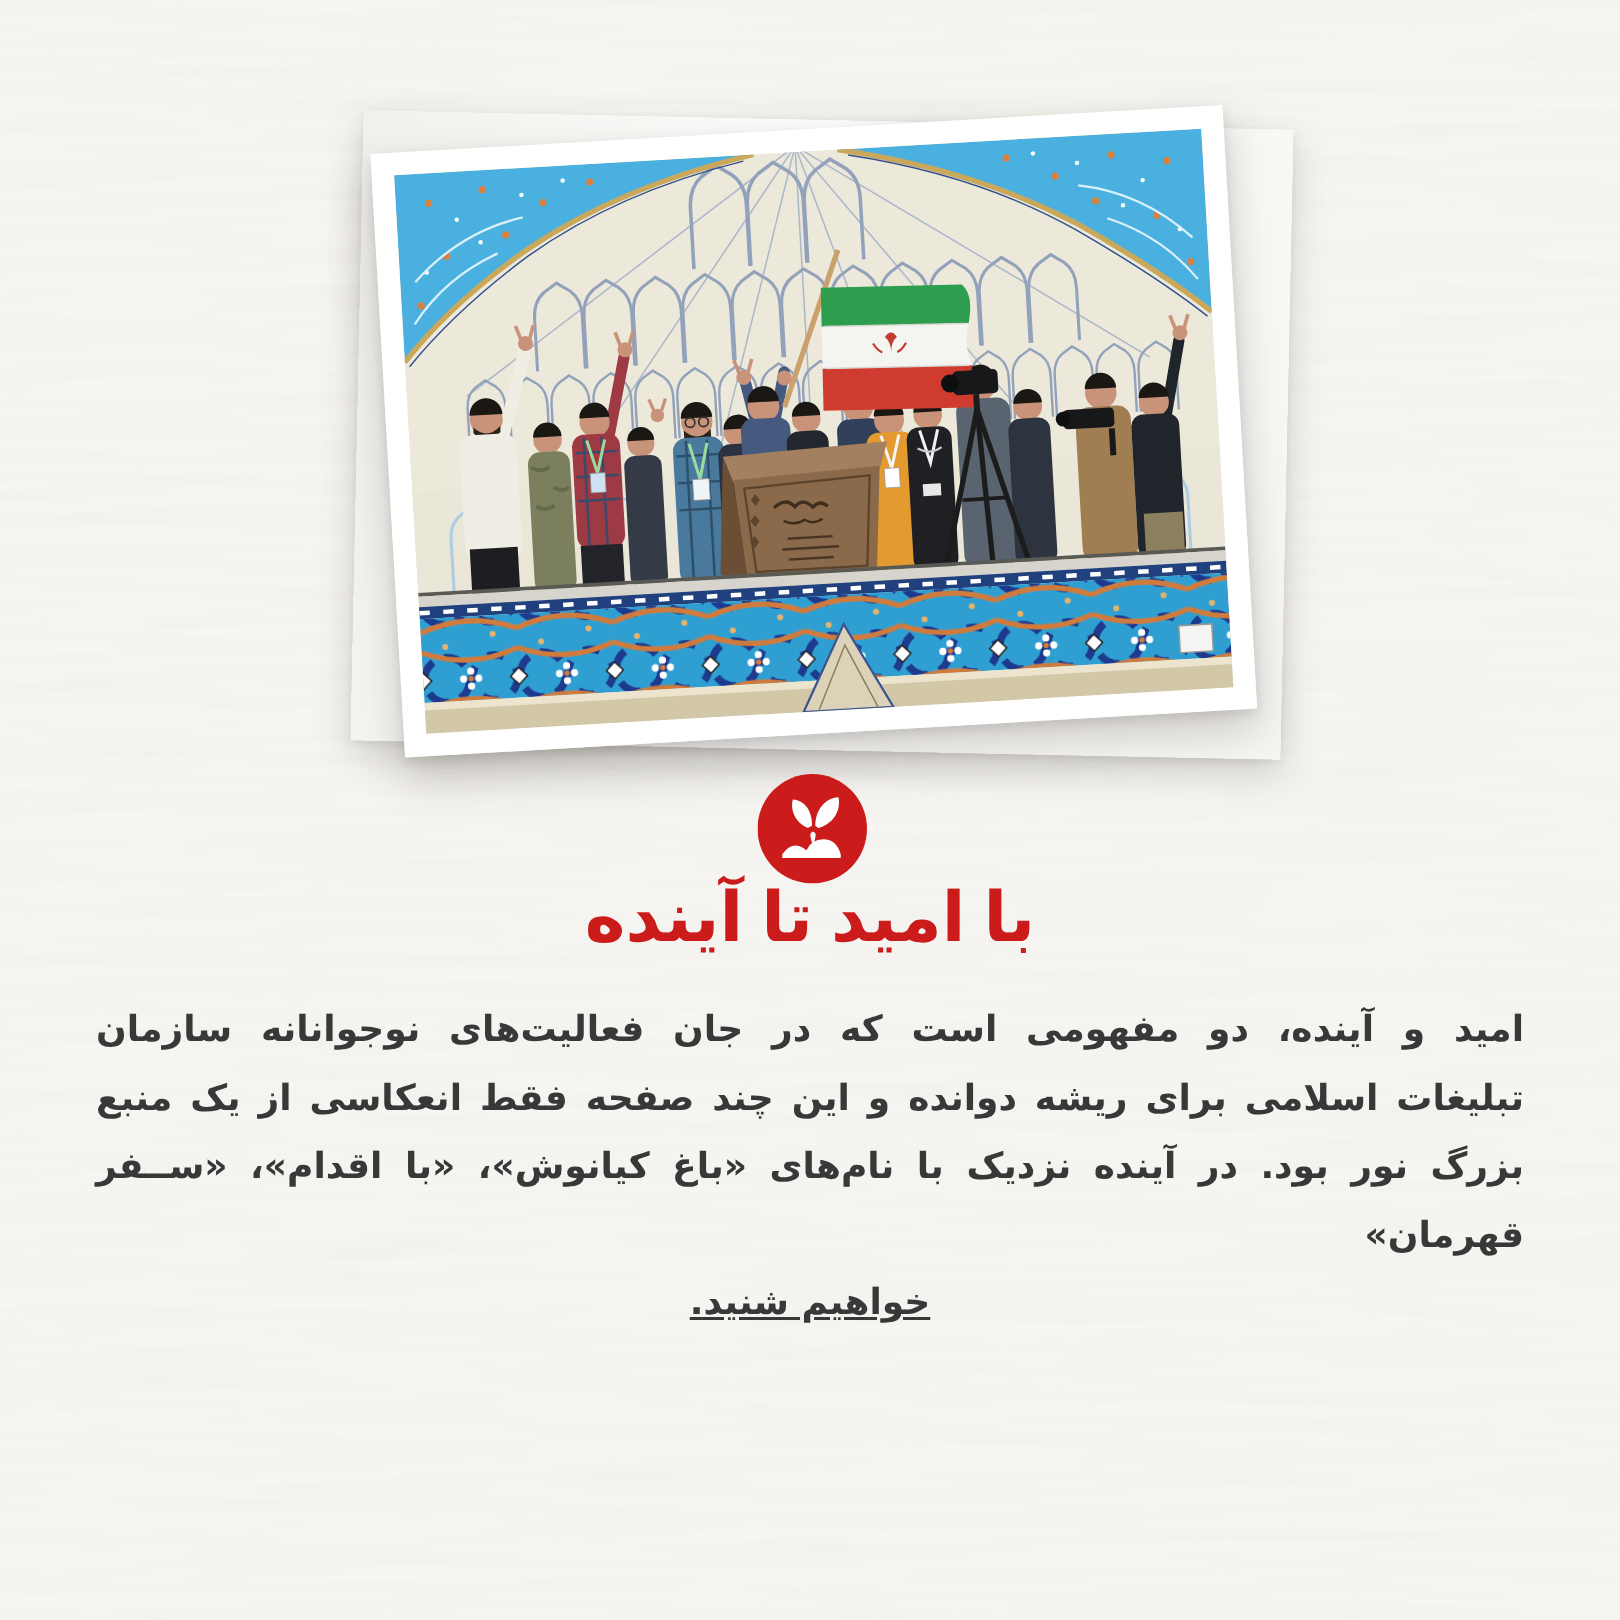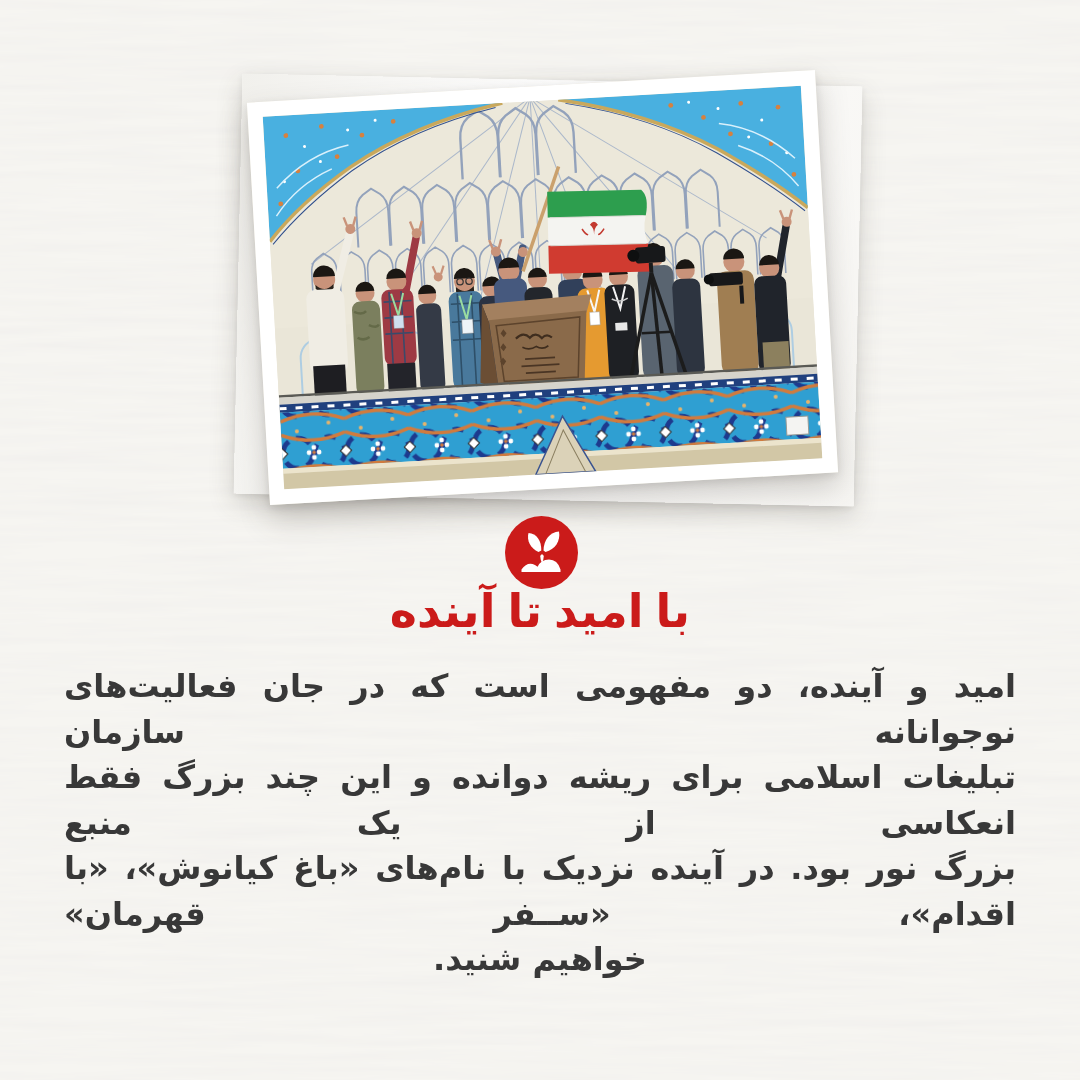--- a/index.html
+++ b/index.html
@@ -29,24 +29,24 @@
   }
   .headline{
     position:absolute; left:0; top:584px; width:1080px; z-index:3;
     margin:0; text-align:center; direction:rtl;
     font-size:46px; font-weight:bold; color:#cb1b1a;
     word-spacing:-4px; letter-spacing:0;
   }
   .body-text{
     position:absolute; left:64px; top:664px; width:952px; z-index:3;
     direction:rtl; color:#383838; font-weight:bold;
-    font-size:32px; line-height:45.5px;
+    font-size:24px; line-height:45.5px;
   }
   .body-text .jl{ text-align:justify; text-align-last:justify; }
-  .body-text .cl{ text-align:center; }
+  .body-text .cl{ text-align:center;text-decoration:underline; }
 </style>
 </head>
 <body>
 
 <div class="canvas">
 
   <svg class="texture" width="1080" height="1080" aria-hidden="true">
     <defs>
       <filter id="paper" x="0" y="0" width="100%" height="100%">
         <feTurbulence type="fractalNoise" baseFrequency="0.006 0.11" numOctaves="4" seed="11" result="n"></feTurbulence>
@@ -378,18 +378,18 @@
         <path d="M35.2,40 q1.8,-3.4 3.6,0 q-0.3,4.6 -1.8,7 q-1.5,-2.4 -1.8,-7 z"></path>
         <path d="M16.5,53.5 q6,-8.5 13.5,-4.5 l2.6,1.8 q3.4,-7.3 11.4,-7.3 q8.5,0 11.5,10 v2.5 h-39 z"></path>
       </g>
     </svg>
   </div>
 
   <h1 class="headline">با امید تا آینده</h1>
 
   <div class="body-text">
     <div class="jl">امید و آینده، دو مفهومی است که در جان فعالیت‌های نوجوانانه سازمان</div>
-    <div class="jl">تبلیغات اسلامی برای ریشه دوانده و این چند بزرگ فقط انعکاسی از یک منبع</div>
+    <div class="jl">تبلیغات اسلامی برای ریشه دوانده و این چند صفحه فقط انعکاسی از یک منبع</div>
     <div class="jl">بزرگ نور بود. در آینده نزدیک با نام‌های «باغ کیانوش»، «با اقدام»، «ســفر قهرمان»</div>
     <div class="cl">خواهیم شنید.</div>
   </div>
 
 </div>
 
 </body></html>

